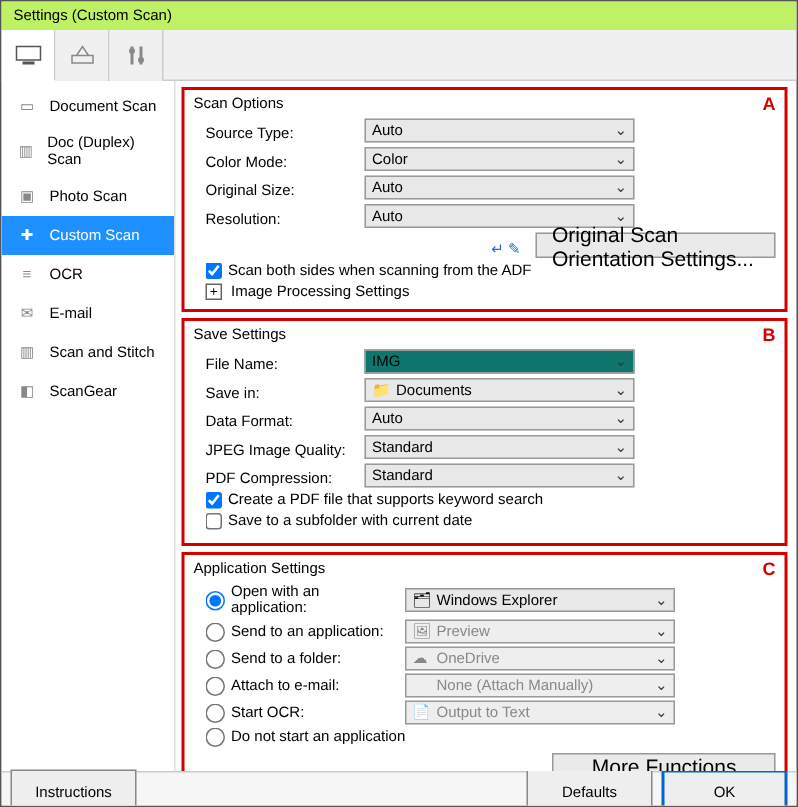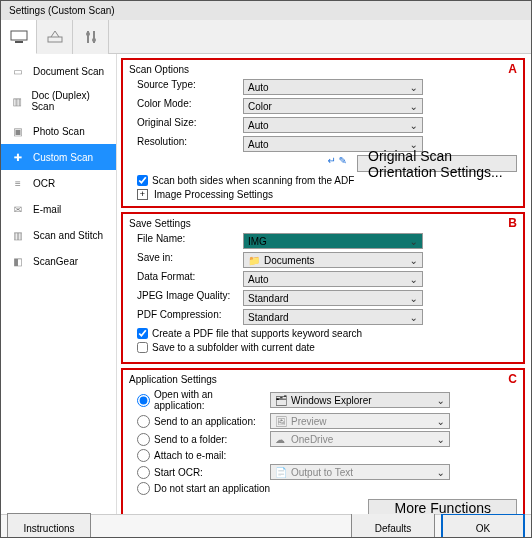--- a/index.html
+++ b/index.html
@@ -10,21 +10,21 @@
     background: #fff;
     color: #000;
     width: 532px;
     height: 538px;
     overflow: hidden;
     border: 1px solid #555;
   }
   .titlebar {
     padding: 4px 8px;
     font-size: 10px;
-    background: #e5e5e5;
+    background: #bef264;
   }
   .tabstrip {
     border-bottom: 1px solid #ccc;
     background: #f0f0f0;
     height: 34px;
     display: flex;
   }
   .toptab {
     width: 36px;
     height: 34px;
@@ -78,21 +78,21 @@
     color: #d40000;
     font-weight: bold;
     font-size: 12px;
   }
   .group-title {
     font-size: 10px;
     margin-bottom: 4px;
   }
   .row {
     display: flex;
-    align-items: flex-start;
+    align-items: flex-end;
     margin-bottom: 3px;
     gap: 4px;
   }
   .label {
     width: 110px;
     padding-left: 8px;
     font-size: 10px;
   }
   .select {
     flex: 1;
@@ -338,20 +338,25 @@
         <span class="rlabel">Send to a folder:</span>
         <div class="select disabled">
             <span class="ico">☁</span>
             <span class="txt">OneDrive</span>
             <span class="caret"></span>
           </div>
       </div>
       <div class="radio-row">
         <input type="radio" name="app" style="">
         <span class="rlabel">Attach to e-mail:</span>
+        <div class="select disabled">
+            <span class="ico"></span>
+            <span class="txt">None (Attach Manually)</span>
+            <span class="caret"></span>
+          </div>
       </div>
       <div class="radio-row">
         <input type="radio" name="app" style="">
         <span class="rlabel">Start OCR:</span>
         <div class="select disabled">
             <span class="ico">📄</span>
             <span class="txt">Output to Text</span>
             <span class="caret"></span>
           </div>
       </div>

